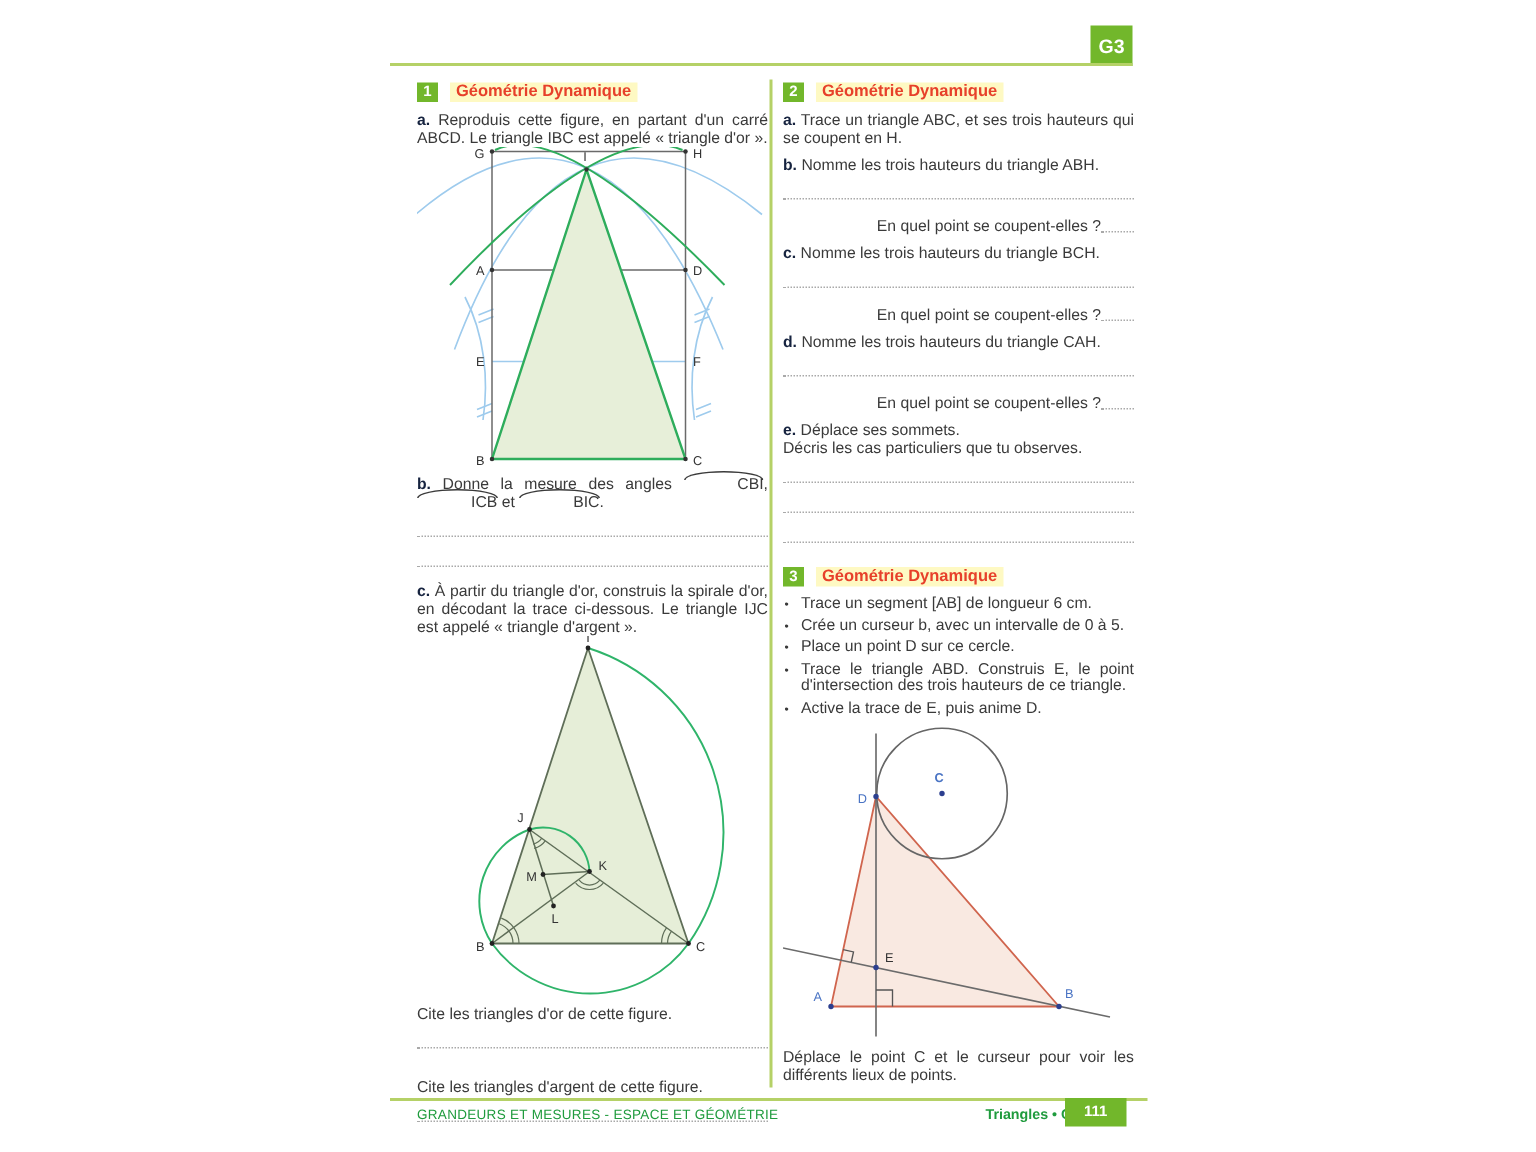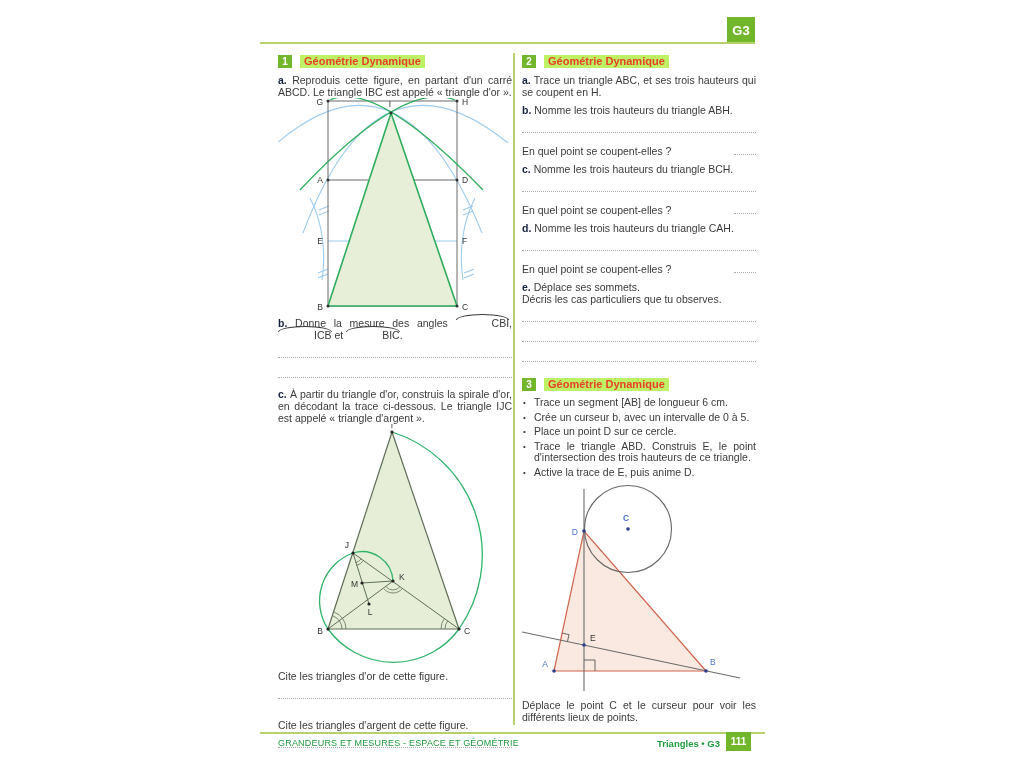--- a/index.html
+++ b/index.html
@@ -9,40 +9,40 @@
   
   .hdr-title{position:absolute;top:24px;right:40px;font-size:13.5px;font-weight:bold;color:#1f9b3d;}
   .hdr-badge{position:absolute;top:17px;right:10px;width:28px;height:27px;background:#72b72b;color:#fff;
              font-weight:bold;font-size:13px;display:flex;align-items:center;justify-content:center;}
   .hdr-line{position:absolute;top:42px;left:0;right:10px;height:2px;background:#b5d167;}
 
   
   .ftr-line{position:absolute;top:732px;left:0;right:0;height:2px;background:#b5d167;}
   .ftr-left{position:absolute;top:738px;left:18px;font-size:9px;font-weight:normal;color:#1f9b3d;letter-spacing:.2px;}
   .ftr-right{position:absolute;top:738px;right:45px;font-size:9.5px;font-weight:bold;color:#1f9b3d;}
-  .ftr-page{position:absolute;top:732px;right:14px;width:25px;height:19px;background:#72b72b;color:#fff;
+  .ftr-page{position:absolute;top:732px;right:14px;width:41px;height:19px;background:#72b72b;color:#fff;
             font-size:10px;font-weight:bold;display:flex;align-items:center;justify-content:center;}
 
   .divider{position:absolute;left:253px;top:53px;height:672px;width:2px;background:#b5d167;}
 
   .col{position:absolute;top:55px;width:234px;font-size:10.5px;line-height:12px;}
   .col-left{left:18px;}
   .col-right{left:262px;}
 
   .ex-hdr{display:flex;align-items:center;margin-bottom:6px;}
   .ex-num{width:14px;height:13px;background:#72b72b;color:#fff;font-size:10px;font-weight:bold;
           display:flex;align-items:center;justify-content:center;margin-right:8px;flex:0 0 auto;}
-  .ex-title{background:#bef264;color:#e7402a;font-weight:bold;font-size:11px;padding:0 4px 1px 4px;}
+  .ex-title{background:#fef9c3;color:#e7402a;font-weight:bold;font-size:11px;padding:0 4px 1px 4px;}
 
   p{margin:0;text-align:justify;}
   .mt4{margin-top:4px}.mt6{margin-top:6px}.mt8{margin-top:20px}.mt10{margin-top:10px}
   b.lt{color:#16233f;}
   .dots{border-bottom:1.6px dotted #a9a9a9;height:2px;margin-top:14px;}
   .dots.big{margin-top:17px;}
-  .q-row{display:flex;justify-content:space-between;align-items:flex-end;margin-top:12px;}
+  .q-row{display:flex;justify-content:flex-end;align-items:flex-end;margin-top:12px;}
   .mini-dots{width:22px;border-bottom:1.6px dotted #a9a9a9;height:2px;margin-bottom:2px;}
 
   .ang{position:relative;display:inline-block;padding-left:36px;}
   .ang::before{content:"";position:absolute;left:0;right:0;top:-3px;height:5px;
                border:1px solid #3a3a3a;border-bottom:none;border-radius:50% 50% 0 0/100% 100% 0 0;}
 
   ul.bullets{list-style:none;margin:4px 0 0 0;padding:0;}
   ul.bullets li{position:relative;padding-left:12px;margin-bottom:3px;line-height:11.5px;text-align:justify;}
   ul.bullets li::before{content:"•";position:absolute;left:1px;top:0;font-size:8px;color:#3a3a3a;}
 

